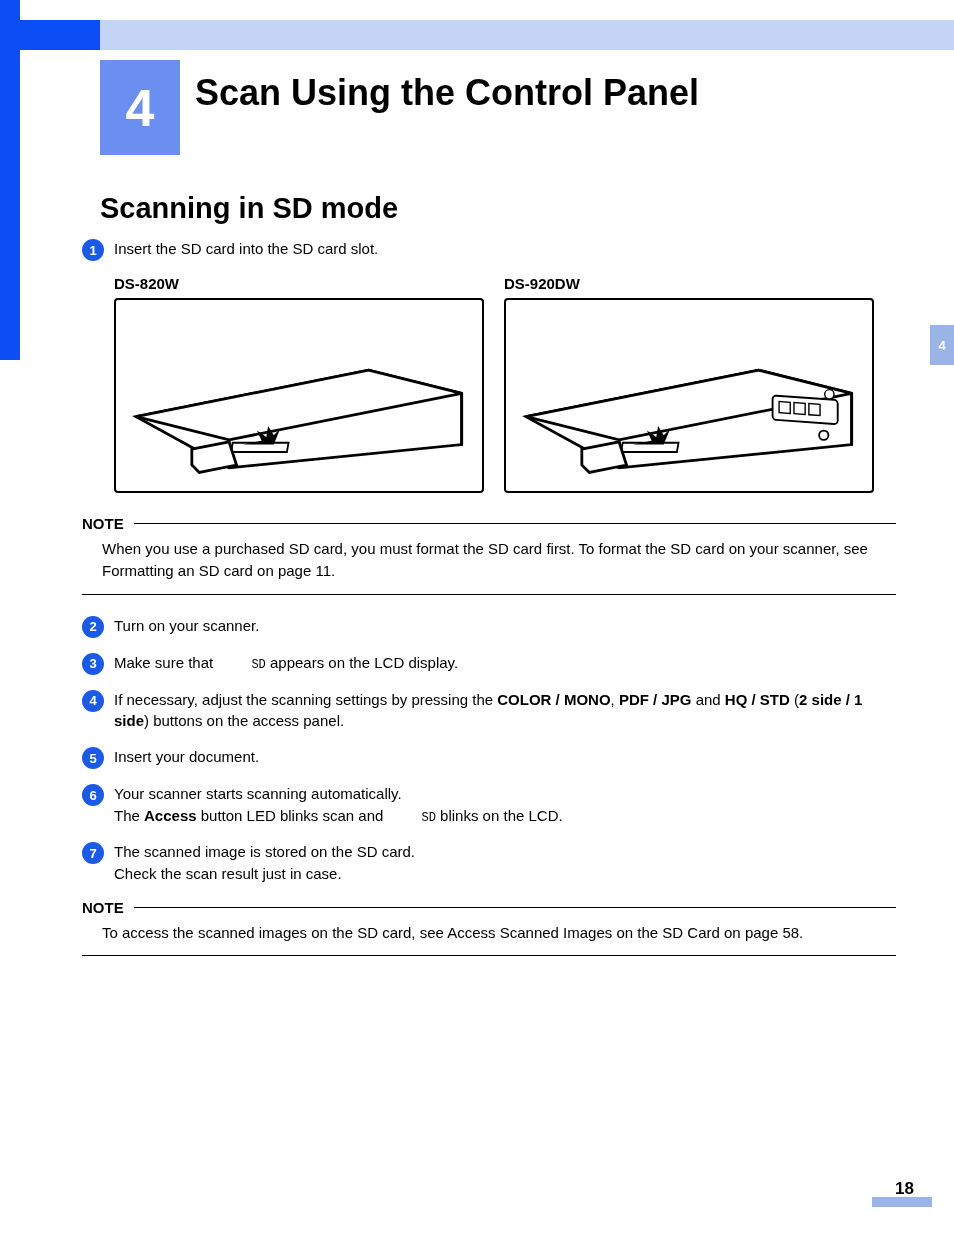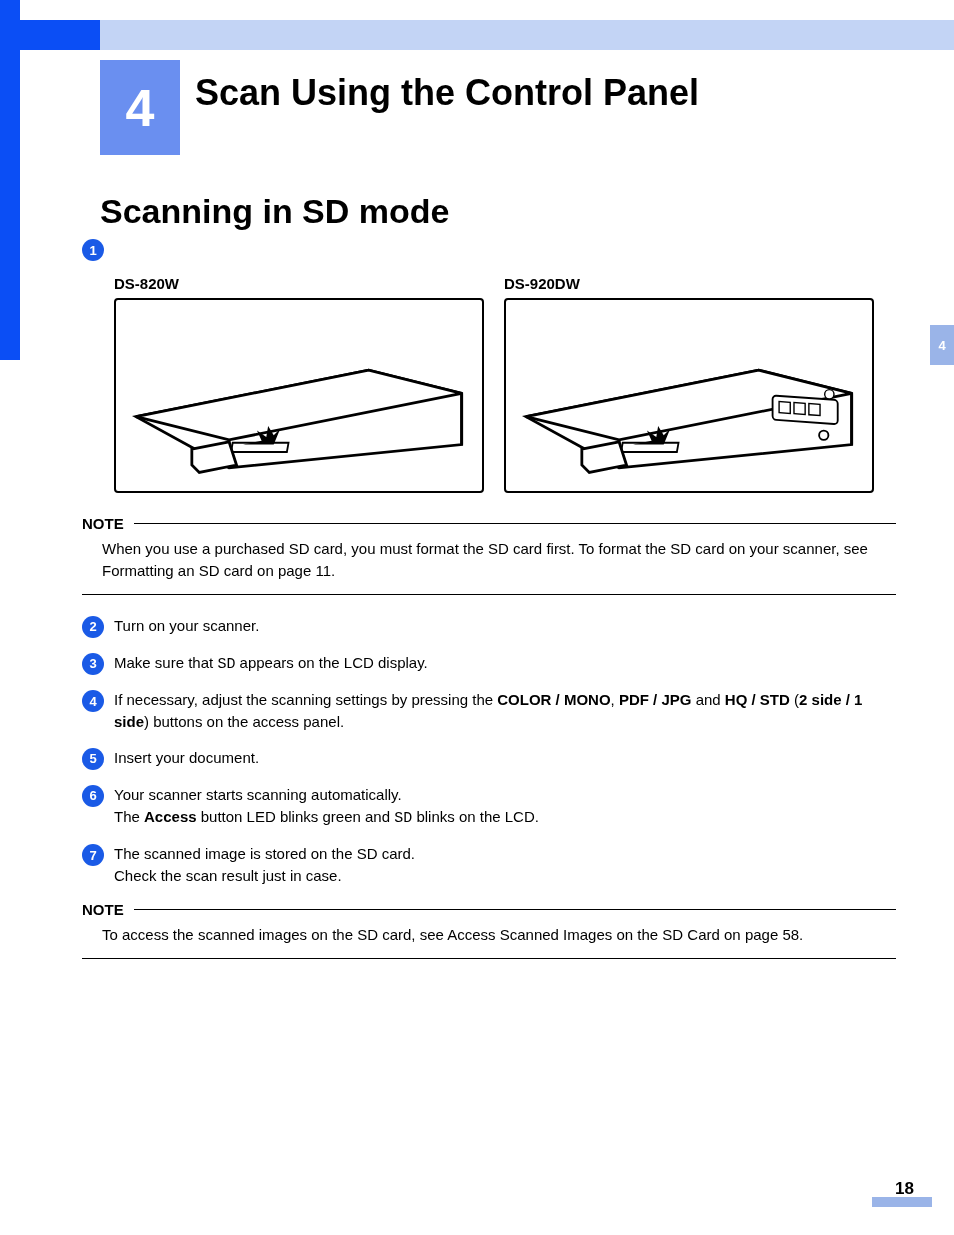--- a/index.html
+++ b/index.html
@@ -3,28 +3,28 @@
 <meta charset="utf-8">
 <style>
   * { box-sizing: border-box; margin: 0; padding: 0; }
   html, body { width: 954px; height: 1235px; font-family: Arial, Helvetica, sans-serif; color: #000; background: #fff; }
   .page { position: relative; width: 954px; height: 1235px; }
   .topbar { position: absolute; top: 20px; left: 0; width: 954px; height: 30px; background: #c3d4f5; }
   .topbar-blue { position: absolute; top: 20px; left: 0; width: 100px; height: 30px; background: #0b4ef5; }
   .leftstrip { position: absolute; top: 0; left: 0; width: 20px; height: 360px; background: #0b4ef5; }
   .chapnum-box { position: absolute; top: 60px; left: 100px; width: 80px; height: 95px; background: #6a8ff0; color: #fff; font-size: 52px; font-weight: bold; display: flex; align-items: center; justify-content: center; }
   .chapter-title { position: absolute; top: 72px; left: 195px; font-size: 36px; font-weight: bold; }
-  .section-title { position: absolute; top: 192px; left: 100px; font-size: 34px; font-weight: bold; }
+  .section-title { position: absolute; top: 192px; left: 100px; font-size: 29px; font-weight: bold; }
   .side-tab { position: absolute; top: 325px; right: 0; width: 24px; height: 40px; background: #9ab4e8; color: #fff; font-size: 13px; display: flex; align-items: center; justify-content: center; font-weight: bold;}
   .content { position: absolute; top: 238px; left: 82px; width: 814px; }
   .step { display: flex; align-items: flex-start; margin-bottom: 14px; }
   .bullet { flex: 0 0 22px; width: 22px; height: 22px; border-radius: 50%; background: #1a5ae6; color: #fff; font-size: 13px; font-weight: bold; display: flex; align-items: center; justify-content: center; margin-right: 10px; margin-top: 1px;}
   .steptext { font-size: 15px; line-height: 1.45; }
   .steptext .bold { font-weight: bold; }
-  .steptext .mono { font-family: "Courier New", monospace; font-size: 15px; }
+  .steptext .mono { font-family: "Courier New", monospace; font-size: 12px; margin-left: 34px; }
   .product-labels { display: flex; margin: 6px 0 6px 32px; font-size: 15px; font-weight: bold; }
   .product-labels > div:first-child { width: 390px; }
   .figrow { display: flex; gap: 20px; margin: 4px 0 22px 32px; }
   .fig { width: 370px; height: 195px; border: 2px solid #000; border-radius: 4px; display:flex; align-items:center; justify-content:center; }
   .fig svg { width: 95%; height: 95%; }
   .note-block { margin: 10px 0 20px 0; }
   .note-head { display: flex; align-items: center; margin-bottom: 6px; }
   .note-label { font-size: 15px; font-weight: bold; margin-right: 10px; }
   .note-line { flex: 1; height: 1px; background: #000; }
   .note-body { font-size: 15px; line-height: 1.45; margin-left: 20px; padding-bottom: 8px;}
@@ -45,20 +45,21 @@
   <h1 class="chapter-title">Scan Using the Control Panel</h1>
 
   <h2 class="section-title">Scanning in SD mode</h2>
 
   <div class="side-tab">4</div>
 
   <div class="content">
 
     <div class="step">
       <div class="bullet">1</div>
+      <div class="steptext">Insert the SD card into the SD card slot.</div>
     </div>
 
     <div class="product-labels">
       <div>DS-820W</div>
       <div>DS-920DW</div>
     </div>
 
     <div class="figrow">
       <div class="fig">
         <svg viewBox="0 0 370 195">
@@ -122,21 +123,21 @@
 
     <div class="step">
       <div class="bullet">5</div>
       <div class="steptext">Insert your document.</div>
     </div>
 
     <div class="step">
       <div class="bullet">6</div>
       <div class="steptext">
         <span>Your scanner starts scanning automatically.</span><br>
-        <span>The </span><span class="bold">Access</span><span> button LED blinks green and </span><span class="mono">SD</span><span> blinks on the LCD.</span>
+        <span>The </span><span class="bold">Access</span><span> button LED blinks scan and </span><span class="mono">SD</span><span> blinks on the LCD.</span>
       </div>
     </div>
 
     <div class="step">
       <div class="bullet">7</div>
       <div class="steptext">
         <span>The scanned image is stored on the SD card.</span><br>
         <span>Check the scan result just in case.</span>
       </div>
     </div>

